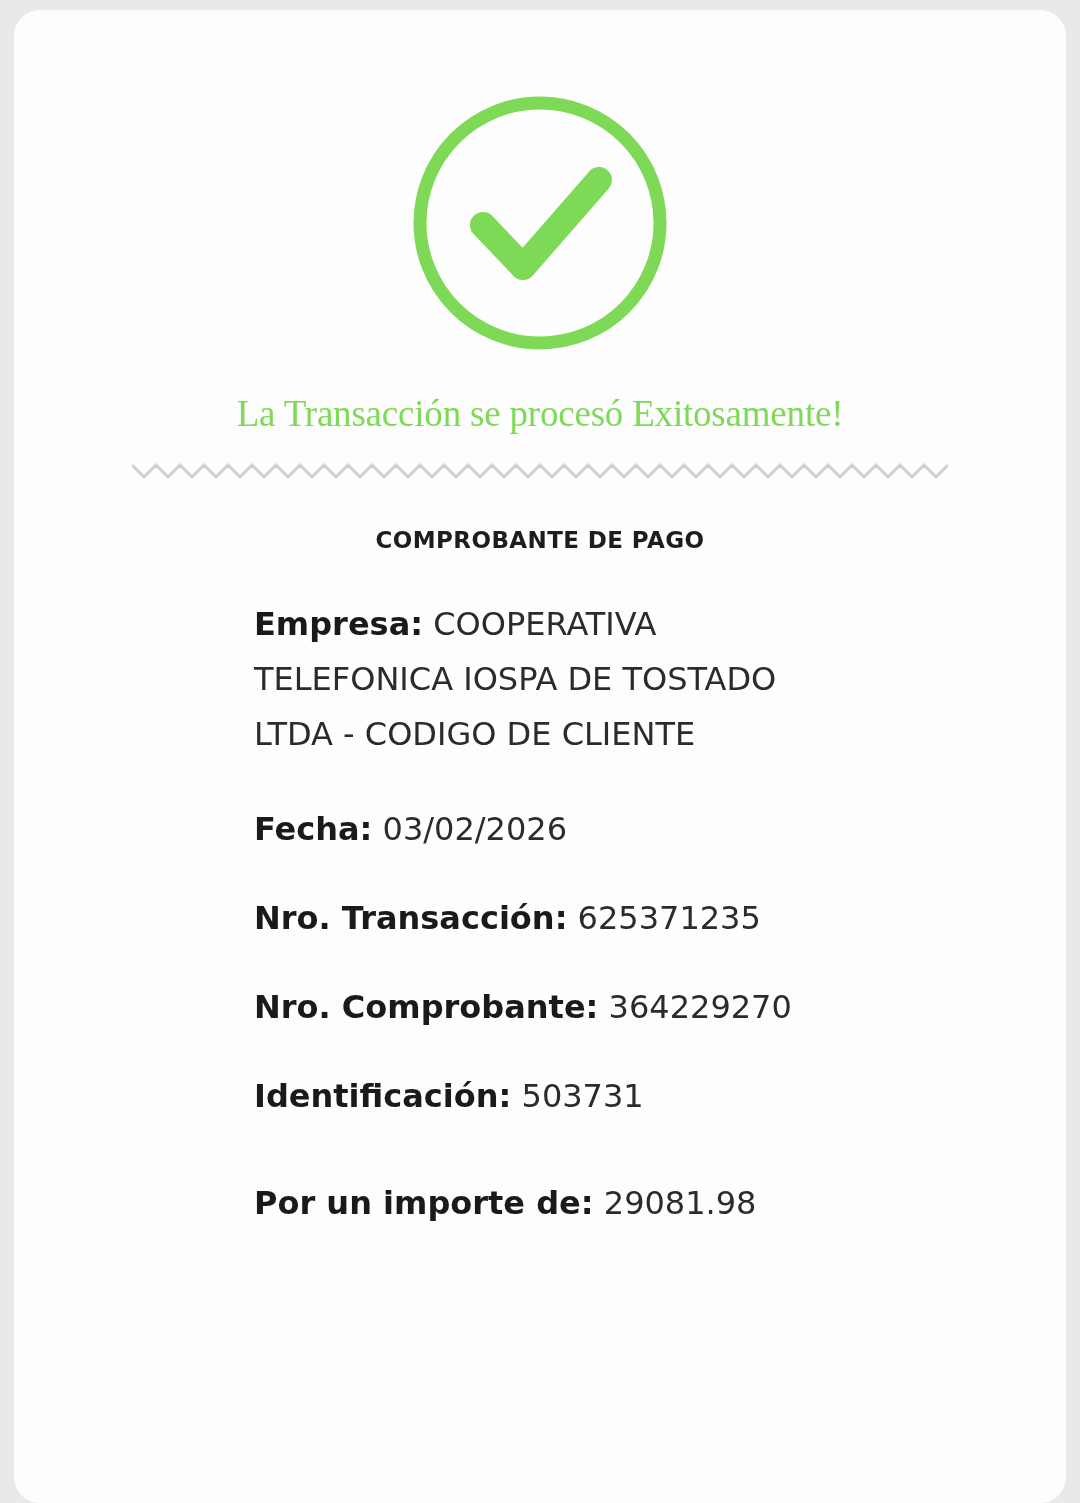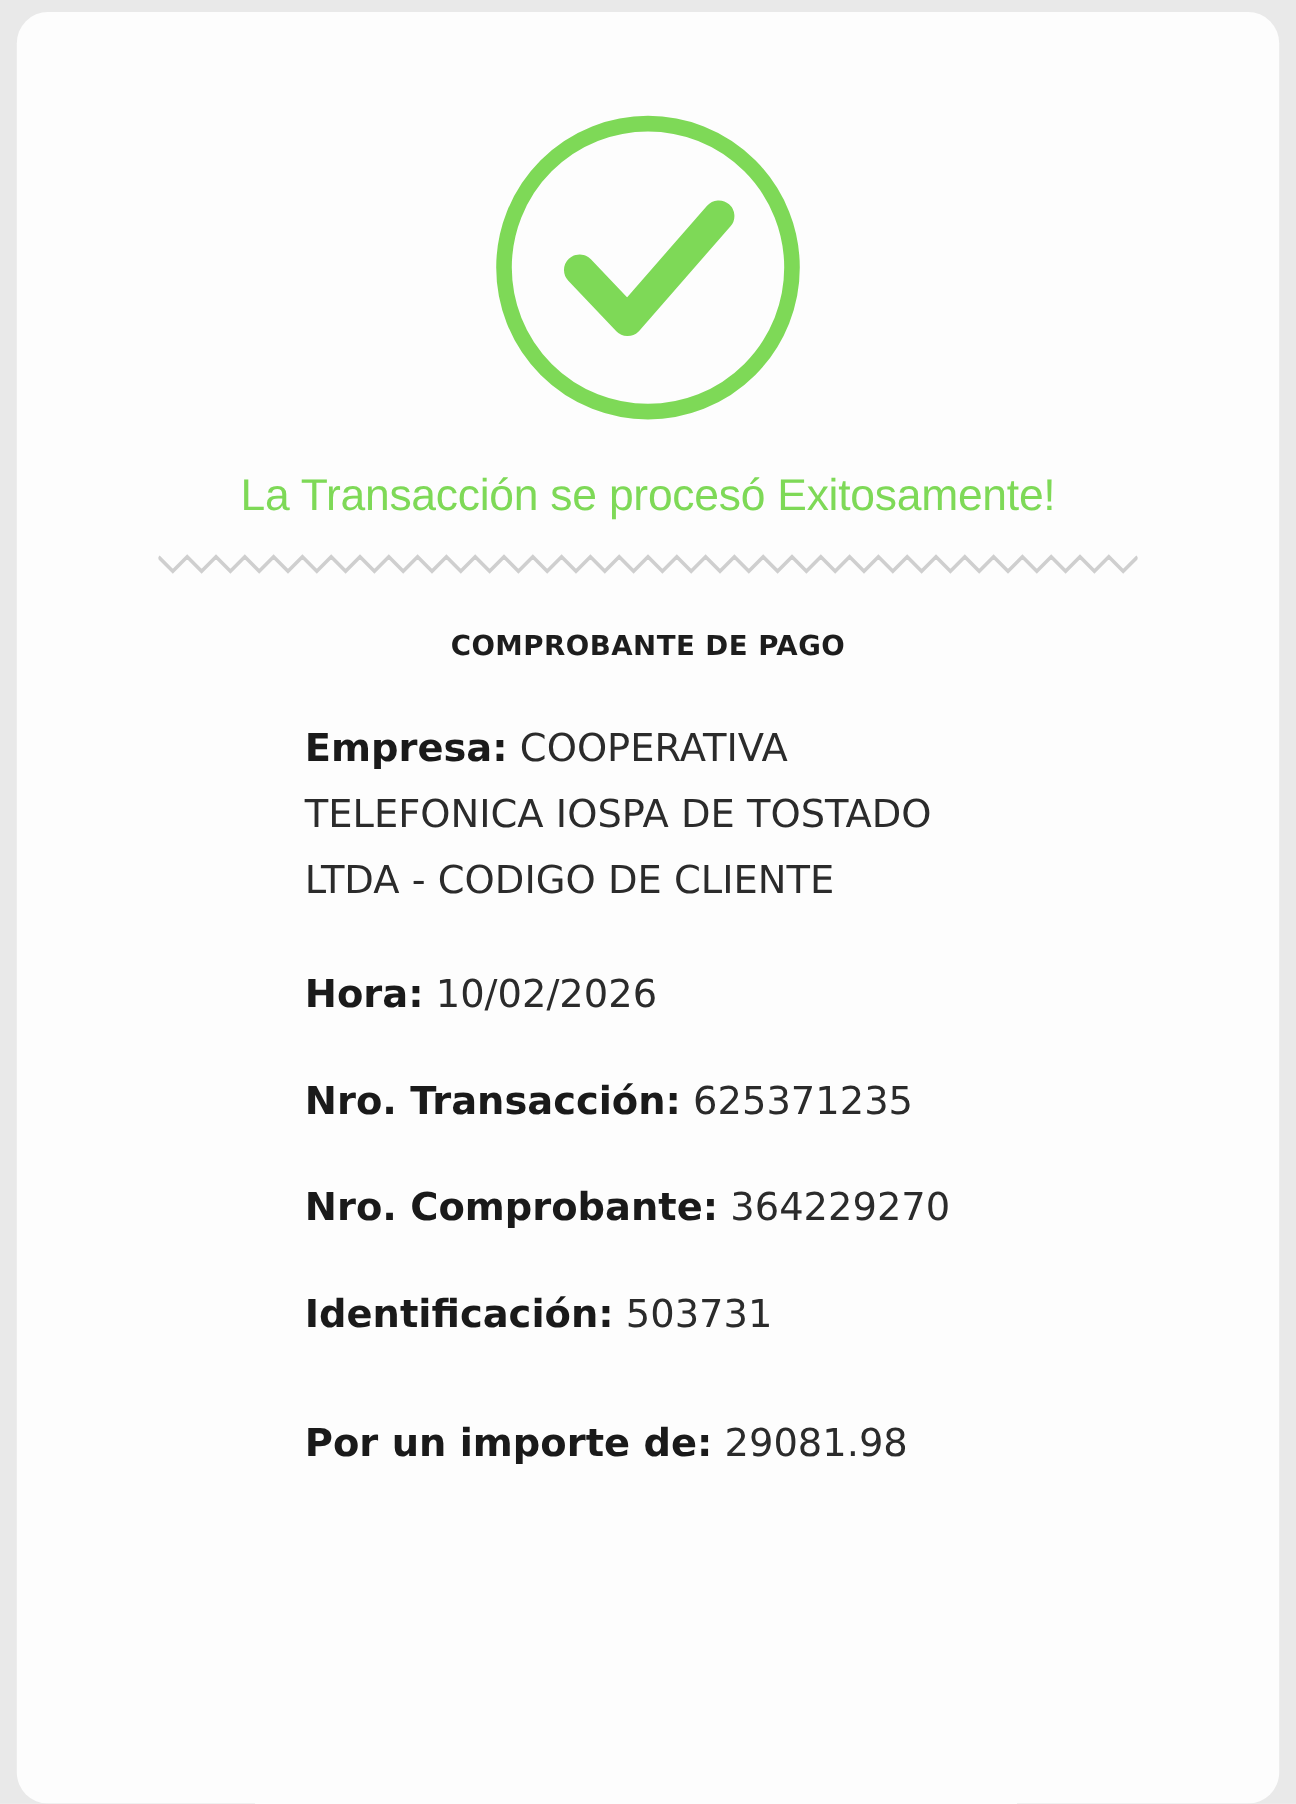--- a/index.html
+++ b/index.html
@@ -40,21 +40,21 @@
   .check-circle {
     width: 262px;
     height: 262px;
     display: block;
   }
   .success-text {
     margin-top: 38px;
     text-align: center;
     font-size: 37px;
     color: #7ed957;
-    font-family: Liberation Sans, sans-serif;
+    font-family: Liberation Serif, serif;
     letter-spacing: -0.2px;
   }
   .zigzag-wrap {
     margin-top: 22px;
     display: flex;
     justify-content: center;
   }
   .zigzag {
     display: block;
   }
@@ -117,22 +117,22 @@
     <div class="receipt-title">COMPROBANTE DE PAGO</div>
 
     <div class="fields">
 
       <div class="field company">
         <span class="lbl">Empresa:</span>
         <span class="val">COOPERATIVA TELEFONICA IOSPA DE TOSTADO LTDA - CODIGO DE CLIENTE</span>
       </div>
 
       <div class="field">
-        <span class="lbl">Hora:</span>
-        <span class="val">10/02/2026</span>
+        <span class="lbl">Fecha:</span>
+        <span class="val">03/02/2026</span>
       </div>
 
 
       <div class="field">
         <span class="lbl">Nro. Transacción:</span>
         <span class="val">625371235</span>
       </div>
 
       <div class="field">
         <span class="lbl">Nro. Comprobante:</span>

